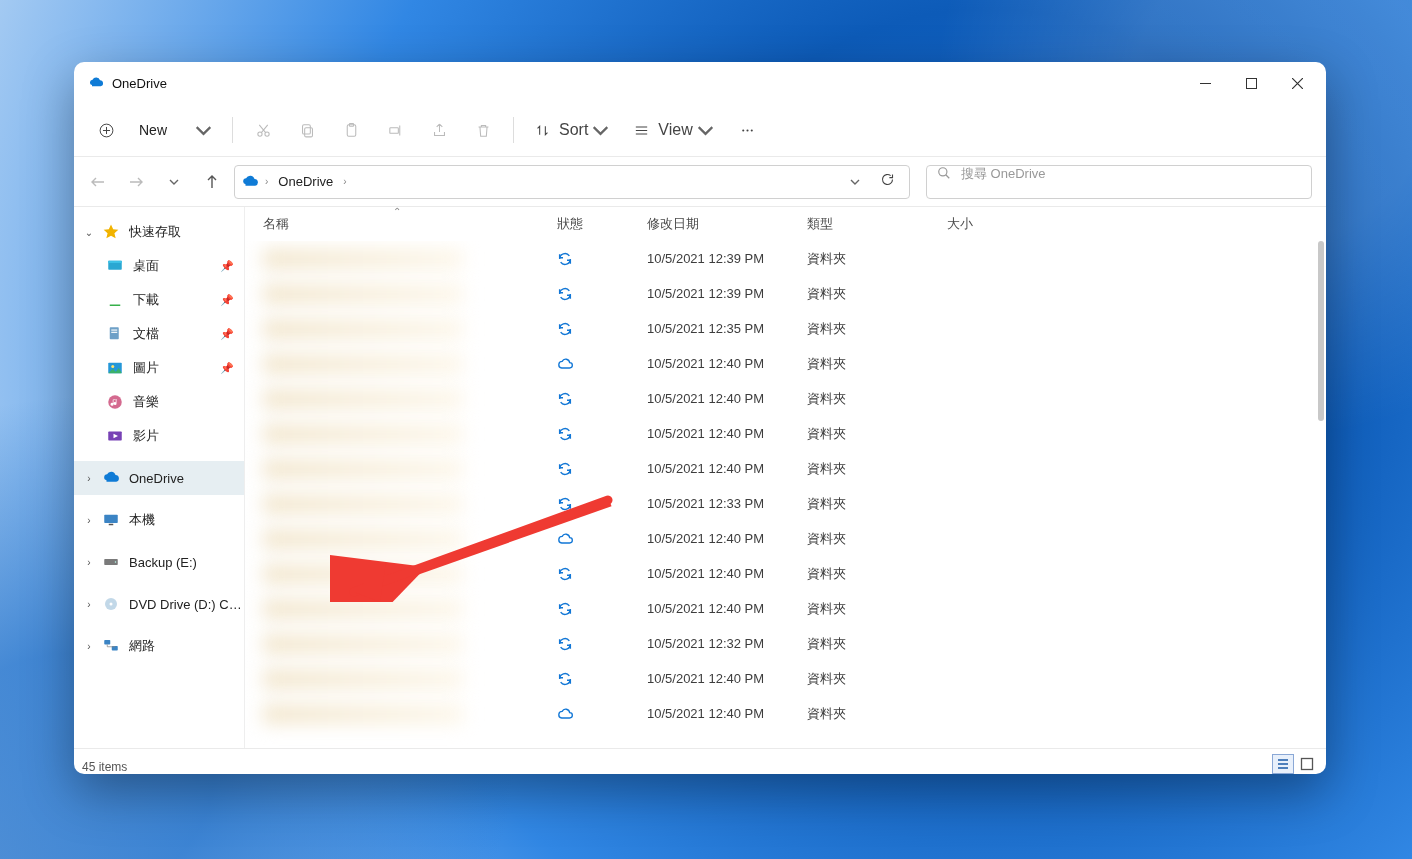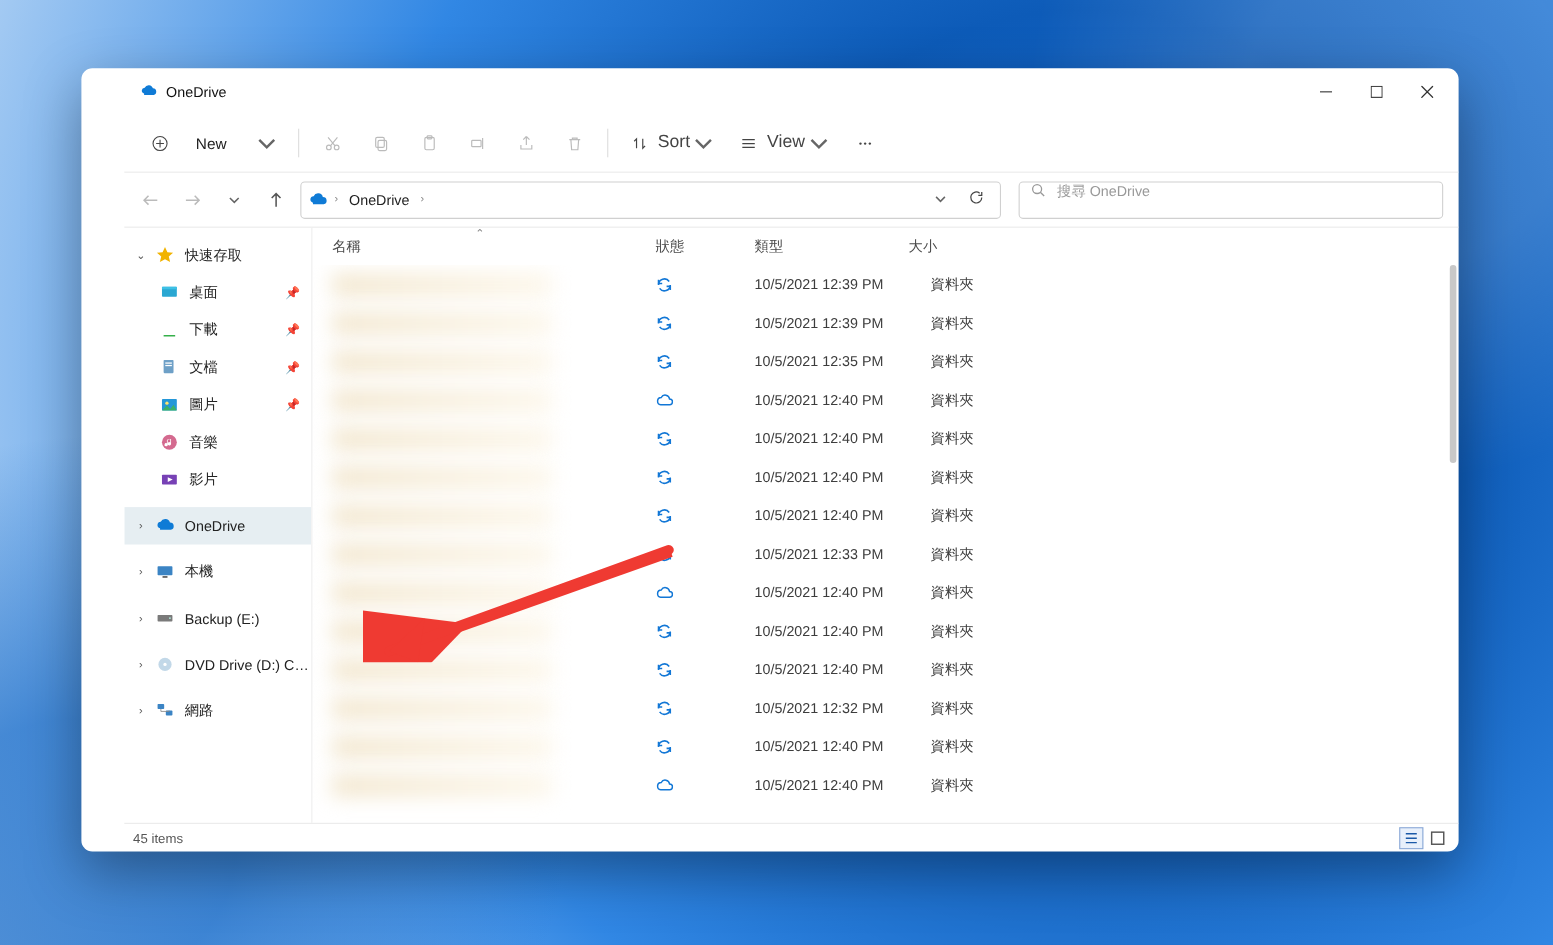--- a/index.html
+++ b/index.html
@@ -5,21 +5,21 @@
 * { box-sizing: border-box; margin: 0; padding: 0; font-family: "Segoe UI", "Microsoft JhengHei", sans-serif; }
 body {
   background: radial-gradient(circle at 70% 40%, #1a6dd6 0%, #0d5bb8 30%, #3187e4 60%, #b8d6f5 100%);
   width: 1412px; height: 859px; overflow: hidden;
 }
 .bg-swirl-1 { position:absolute; width:700px; height:700px; border-radius:50%; background: radial-gradient(circle, rgba(255,255,255,0.15) 30%, transparent 70%); top:-260px; right:-220px; }
 .bg-swirl-2 { position:absolute; width:900px; height:900px; border-radius:45%; background: radial-gradient(ellipse at 40% 50%, rgba(30,110,200,0.7) 20%, transparent 60%); bottom:-350px; left:-300px; transform: rotate(-15deg);}
 .window {
   position: absolute; top: 62px; left: 74px; width: 1252px; height: 712px;
   background: #fff; border-radius: 10px; box-shadow: 0 18px 50px rgba(0,0,0,0.35);
-  display: flex; flex-direction: column; overflow: hidden; padding-left: 39px;
+  display: flex; flex-direction: column; overflow: hidden;
 }
 .titlebar { height: 42px; display:flex; align-items:center; padding: 0 6px 0 14px; }
 .titlebar .title-icon { width:16px; height:16px; margin-right:8px; }
 .titlebar .title { font-size:13px; color:#111; }
 .titlebar .win-buttons { margin-left:auto; display:flex; }
 .win-btn { width:46px; height:32px; display:flex; align-items:center; justify-content:center; color:#333; }
 
 .toolbar { height:52px; display:flex; align-items:center; padding:0 14px; gap:4px; }
 .tb-btn { height:36px; display:flex; align-items:center; justify-content:center; color:#444; border-radius:4px; padding:0 10px; }
 .tb-btn.disabled { color:#bbb; }
@@ -66,21 +66,21 @@
 .file-list { flex:1; overflow:hidden; font-size:13px; color:#3d3d3d; position:relative;}
 .row { height:35px; display:flex; align-items:flex-end;}
 .row .col-name { filter: blur(9px); color:#dcc9a8;}
 .row .col-name .blurred-block { width:200px; height:20px; background:linear-gradient(90deg,#f2e6cd,#fdf7ea); border-radius:3px;}
 .status-icon { width:16px; height:16px; }
 .status-sync { color:#1277d6;}
 .status-cloud { color:#1277d6;}
 .scrollbar { position:absolute; right:0; top:0; width:14px; height:100%;}
 .scroll-thumb { position:absolute; right:2px; top:0; width:6px; height:180px; background:#c8c8c8; border-radius:3px;}
 
-.statusbar { height:26px; border-top:1px solid #eaeaea; display:flex; align-items:center; font-size:12px; color:#555; padding:0 8px;}
+.statusbar { height:26px; border-top:1px solid #eaeaea; display:flex; align-items:flex-end; font-size:12px; color:#555; padding:0 8px;}
 .statusbar .spacer {flex:1;}
 .view-toggle { display:flex; gap:2px;}
 .view-toggle .vt { width:22px; height:20px; display:flex; align-items:center; justify-content:center; border:1px solid transparent; color:#555;}
 .view-toggle .vt.active { border:1px solid #8aa8d6; background:#e8f0fb; color:#1a59a8;}
 
 .annotation-arrow { position:absolute; pointer-events:none; }
 </style>
 </head>
 <body>
 
@@ -365,20 +365,23 @@
 
     <div class="files">
       <div class="col-headers">
         <div class="col col-name">
             <span>名稱</span>
             <span class="sort-ind">⌃</span>
           </div>
         <div class="col col-status">
             <span>狀態</span>
           </div>
+        <div class="col col-date">
+            <span>修改日期</span>
+          </div>
         <div class="col col-type">
             <span>類型</span>
           </div>
         <div class="col col-size">
             <span>大小</span>
           </div>
       </div>
       <div class="file-list" id="file-list">
 
         <div class="row">

